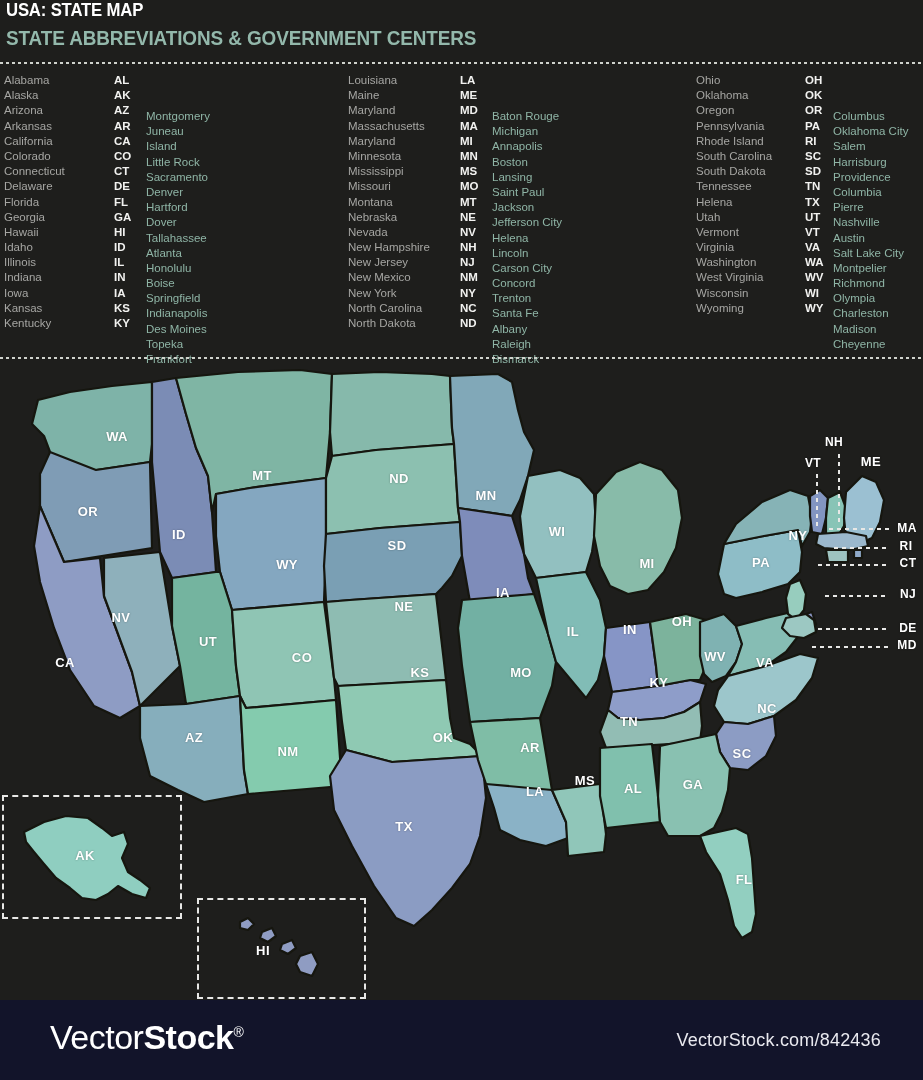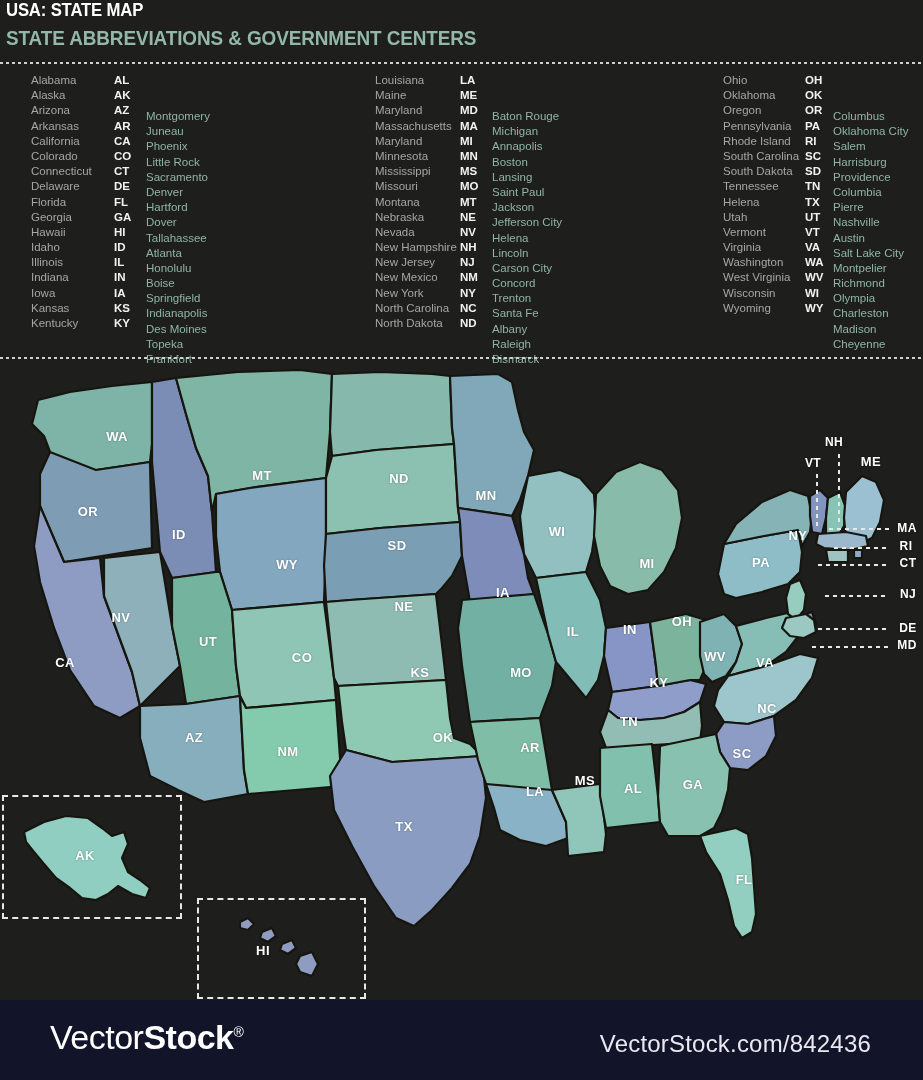--- a/index.html
+++ b/index.html
@@ -34,21 +34,21 @@
   .divider.top{top:62px;}
   .divider.bottom{top:357px;}
 
   
   .list-wrap{position:absolute;left:0;top:74px;width:923px;height:272px;}
   .col{position:absolute;top:0;}
   .col.c1{left:4px;}
   .col.c2{left:348px;}
   .col.c3{left:696px;}
   .row{position:relative;height:15.2px;white-space:nowrap;}
-  .st-name{position:absolute;left:0;top:0;font-size:11.5px;color:#a6a6a3;margin-left:27px;}
+  .st-name{position:absolute;left:0;top:0;font-size:11.5px;color:#a6a6a3;}
   .st-abbr{position:absolute;top:0;font-size:11.5px;font-weight:bold;color:#f2f2f0;}
   .col.c1 .st-abbr{left:110px;}
   .col.c2 .st-abbr{left:112px;}
   .col.c3 .st-abbr{left:109px;}
   .st-cap{position:absolute;top:0;font-size:11.5px;color:#8fb5a6;margin-top:36px;}
   .col.c1 .st-cap{left:142px;}
   .col.c2 .st-cap{left:144px;}
   .col.c3 .st-cap{left:137px;}
 
   
@@ -72,21 +72,21 @@
     width:2px;
     background-image:repeating-linear-gradient(to bottom,#e8e8e6 0 4px,transparent 4px 8px);
   }
 
   
   .footer{position:absolute;left:0;top:1000px;width:923px;height:80px;background:#12142a;}
   .wm-logo{position:absolute;left:50px;top:18px;font-size:34px;color:#ffffff;letter-spacing:-0.5px;}
   .wm-logo .thin{font-weight:300;}
   .wm-logo .bold{font-weight:bold;}
   .wm-reg{font-size:14px;vertical-align:super;font-weight:normal;}
-  .wm-url{position:absolute;right:52px;top:30px;font-size:24px;color:#e9e9ef;letter-spacing:0.2px;}
+  .wm-url{position:absolute;right:42px;top:30px;font-size:18px;color:#e9e9ef;letter-spacing:0.2px;}
 </style>
 </head>
 <body>
 
 <div id="root">
 
   <div class="header">
     <div class="title-main">USA: STATE MAP</div>
     <div class="title-sub">STATE ABBREVIATIONS &amp; GOVERNMENT CENTERS</div>
   </div>
@@ -100,21 +100,21 @@
           <span class="st-cap">Montgomery</span>
         </div>
         <div class="row">
           <span class="st-name">Alaska</span>
           <span class="st-abbr">AK</span>
           <span class="st-cap">Juneau</span>
         </div>
         <div class="row">
           <span class="st-name">Arizona</span>
           <span class="st-abbr">AZ</span>
-          <span class="st-cap">Phoenix</span>
+          <span class="st-cap">Island</span>
         </div>
         <div class="row">
           <span class="st-name">Arkansas</span>
           <span class="st-abbr">AR</span>
           <span class="st-cap">Little Rock</span>
         </div>
         <div class="row">
           <span class="st-name">California</span>
           <span class="st-abbr">CA</span>
           <span class="st-cap">Sacramento</span>

